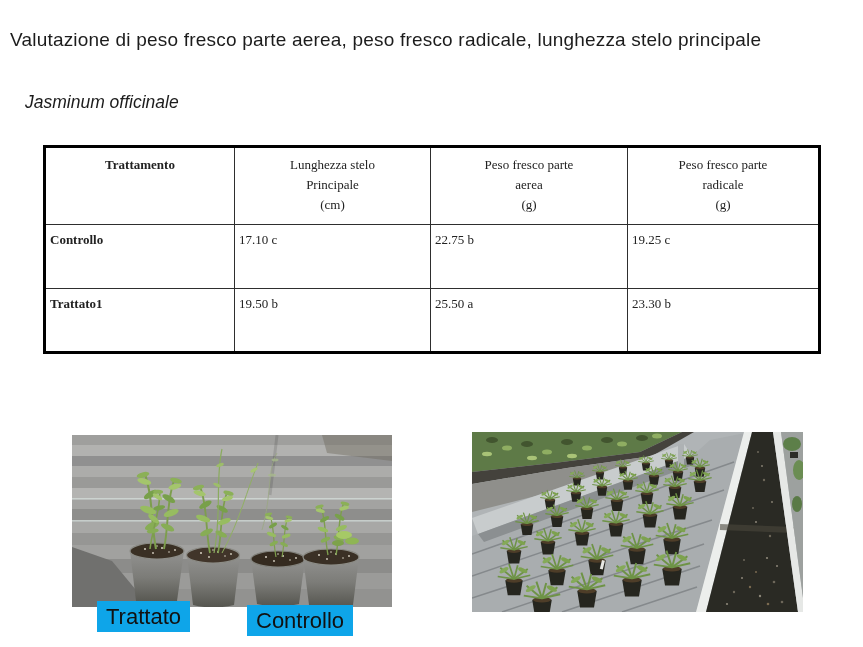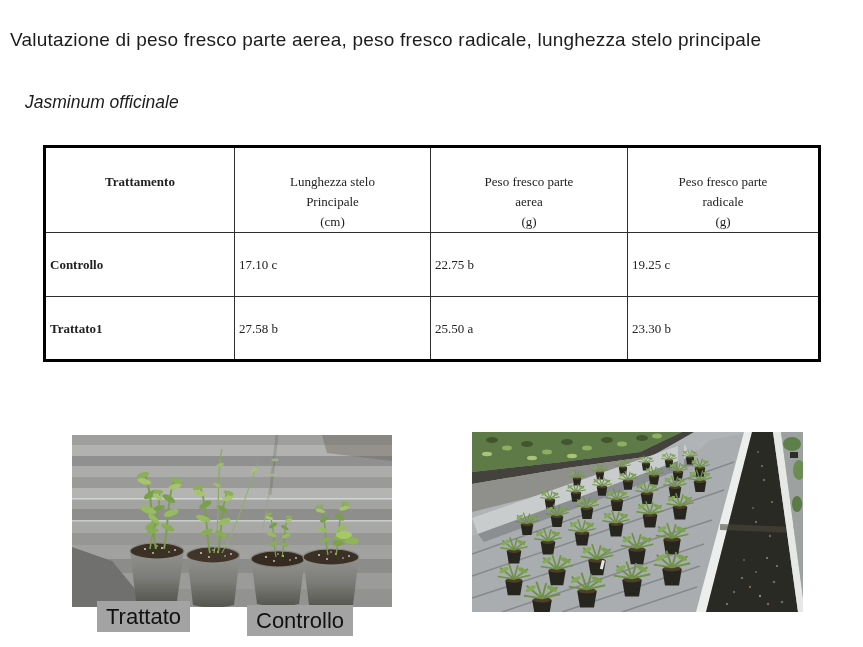--- a/index.html
+++ b/index.html
@@ -4,32 +4,32 @@
 <style>
   html,body{margin:0;padding:0;background:#ffffff;}
   .slide{position:relative;width:863px;height:647px;background:#ffffff;overflow:hidden;
          font-family:"Liberation Sans",sans-serif;color:#1a1a1a;border-radius:18px;}
   .title{position:absolute;left:10px;top:29px;font-size:19px;letter-spacing:.2px;white-space:nowrap;color:#1c1c1c;}
   .species{position:absolute;left:25px;top:92px;font-size:17.5px;font-style:italic;color:#1c1c1c;}
 
   table.data-table{position:absolute;left:43px;top:145px;width:775px;border-collapse:collapse;
          table-layout:fixed;border:3px solid #000;font-family:"Liberation Serif",serif;}
   .data-table th,.data-table td{border:1px solid #2e2e2e;vertical-align:top;
-         padding:24px 4px 0 4px;font-size:13px;color:#222;font-weight:normal;}
+         padding:7px 4px 0 4px;font-size:13px;color:#222;font-weight:normal;}
   .data-table thead tr{height:78px;}
   .data-table tbody tr{height:64px;}
   .hl{line-height:20px;}
   .bold{font-weight:bold;}
   td.rowlabel{font-weight:bold;font-size:13px;}
 
   .photo{position:absolute;}
   .photo svg{display:block;}
   .photo-left{left:72px;top:435px;width:320px;height:172px;}
   .photo-right{left:472px;top:432px;width:331px;height:180px;}
-  .photo-label{position:absolute;background:#a3a3a3;color:#111;line-height:31px;height:31px;
+  .photo-label{position:absolute;background:#0ea5e9;color:#111;line-height:31px;height:31px;
          padding:0 9px;font-family:"Liberation Sans",sans-serif;white-space:nowrap;}
   .label-trattato{left:25px;top:166px;font-size:22px;}
   .label-controllo{left:175px;top:170px;font-size:22px;}
 </style>
 </head>
 <body>
 
 <div class="slide">
 
   <div class="title">Valutazione di peso fresco parte aerea, peso fresco radicale, lunghezza stelo principale</div>
@@ -66,21 +66,21 @@
     </thead>
     <tbody>
       <tr>
         <td class="rowlabel">Controllo</td>
         <td>17.10 c</td>
         <td>22.75 b</td>
         <td>19.25 c</td>
       </tr>
       <tr>
         <td class="rowlabel">Trattato1</td>
-        <td>27.58 b</td>
+        <td>19.50 b</td>
         <td>25.50 a</td>
         <td>23.30 b</td>
       </tr>
     </tbody>
   </table>
 
   <div class="photo photo-left">
     <svg viewBox="0 0 320 172" width="320" height="172" preserveAspectRatio="none">
       <defs>
         <linearGradient id="potg" x1="0" y1="0" x2="0" y2="1">

